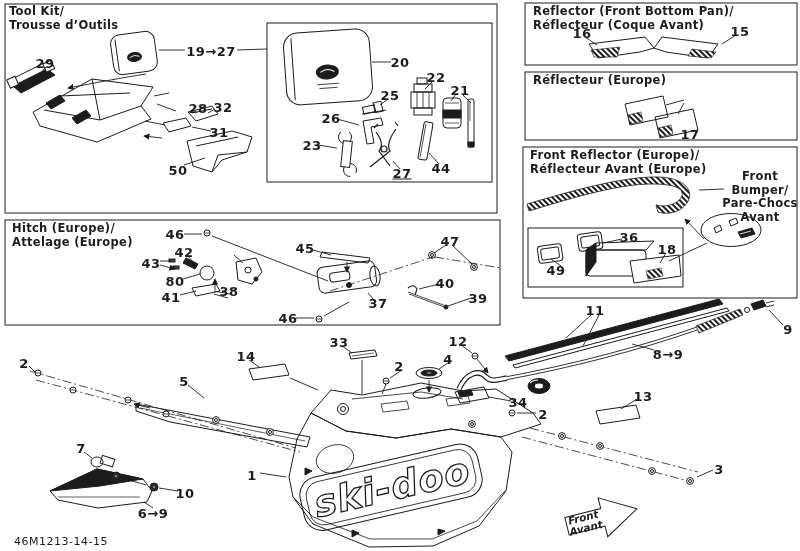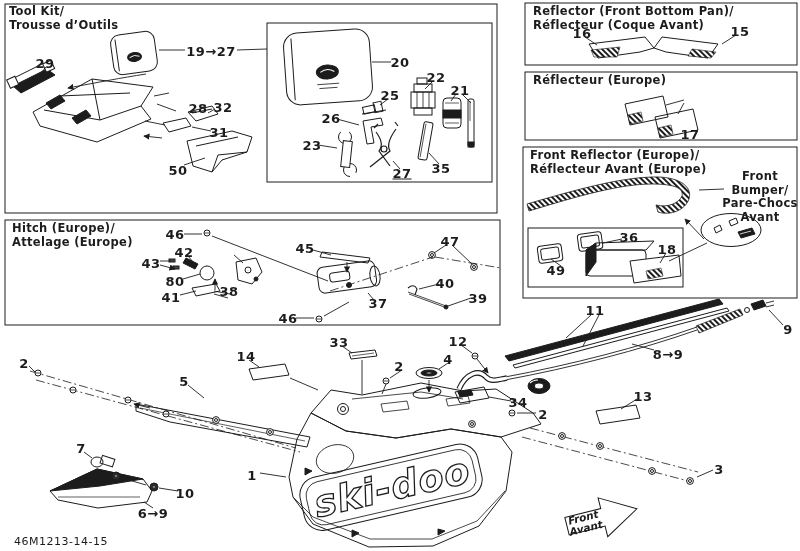--- a/index.html
+++ b/index.html
@@ -378,21 +378,21 @@
       <div class="callout" style="left: 223px; top: 107px;">32</div>
       <div class="callout" style="left: 219px; top: 132px;">31</div>
       <div class="callout" style="left: 178px; top: 170px;">50</div>
       <div class="callout" style="left: 400px; top: 62px;">20</div>
       <div class="callout" style="left: 436px; top: 77px;">22</div>
       <div class="callout" style="left: 460px; top: 90px;">21</div>
       <div class="callout" style="left: 390px; top: 95px;">25</div>
       <div class="callout" style="left: 331px; top: 118px;">26</div>
       <div class="callout" style="left: 312px; top: 145px;">23</div>
       <div class="callout" style="left: 402px; top: 173px; text-decoration: underline;">27</div>
-      <div class="callout" style="left: 441px; top: 168px;">35</div>
+      <div class="callout" style="left: 441px; top: 168px;">44</div>
       <div class="callout" style="left: 582px; top: 33px;">16</div>
       <div class="callout" style="left: 740px; top: 31px;">15</div>
       <div class="callout" style="left: 690px; top: 98px; margin-top: 36px;">17</div>
       <div class="callout" style="left: 629px; top: 237px;">36</div>
       <div class="callout" style="left: 556px; top: 270px;">49</div>
       <div class="callout" style="left: 667px; top: 249px;">18</div>
       <div class="callout" style="left: 175px; top: 234px;">46</div>
       <div class="callout" style="left: 184px; top: 252px;">42</div>
       <div class="callout" style="left: 151px; top: 263px;">43</div>
       <div class="callout" style="left: 175px; top: 281px;">80</div>

